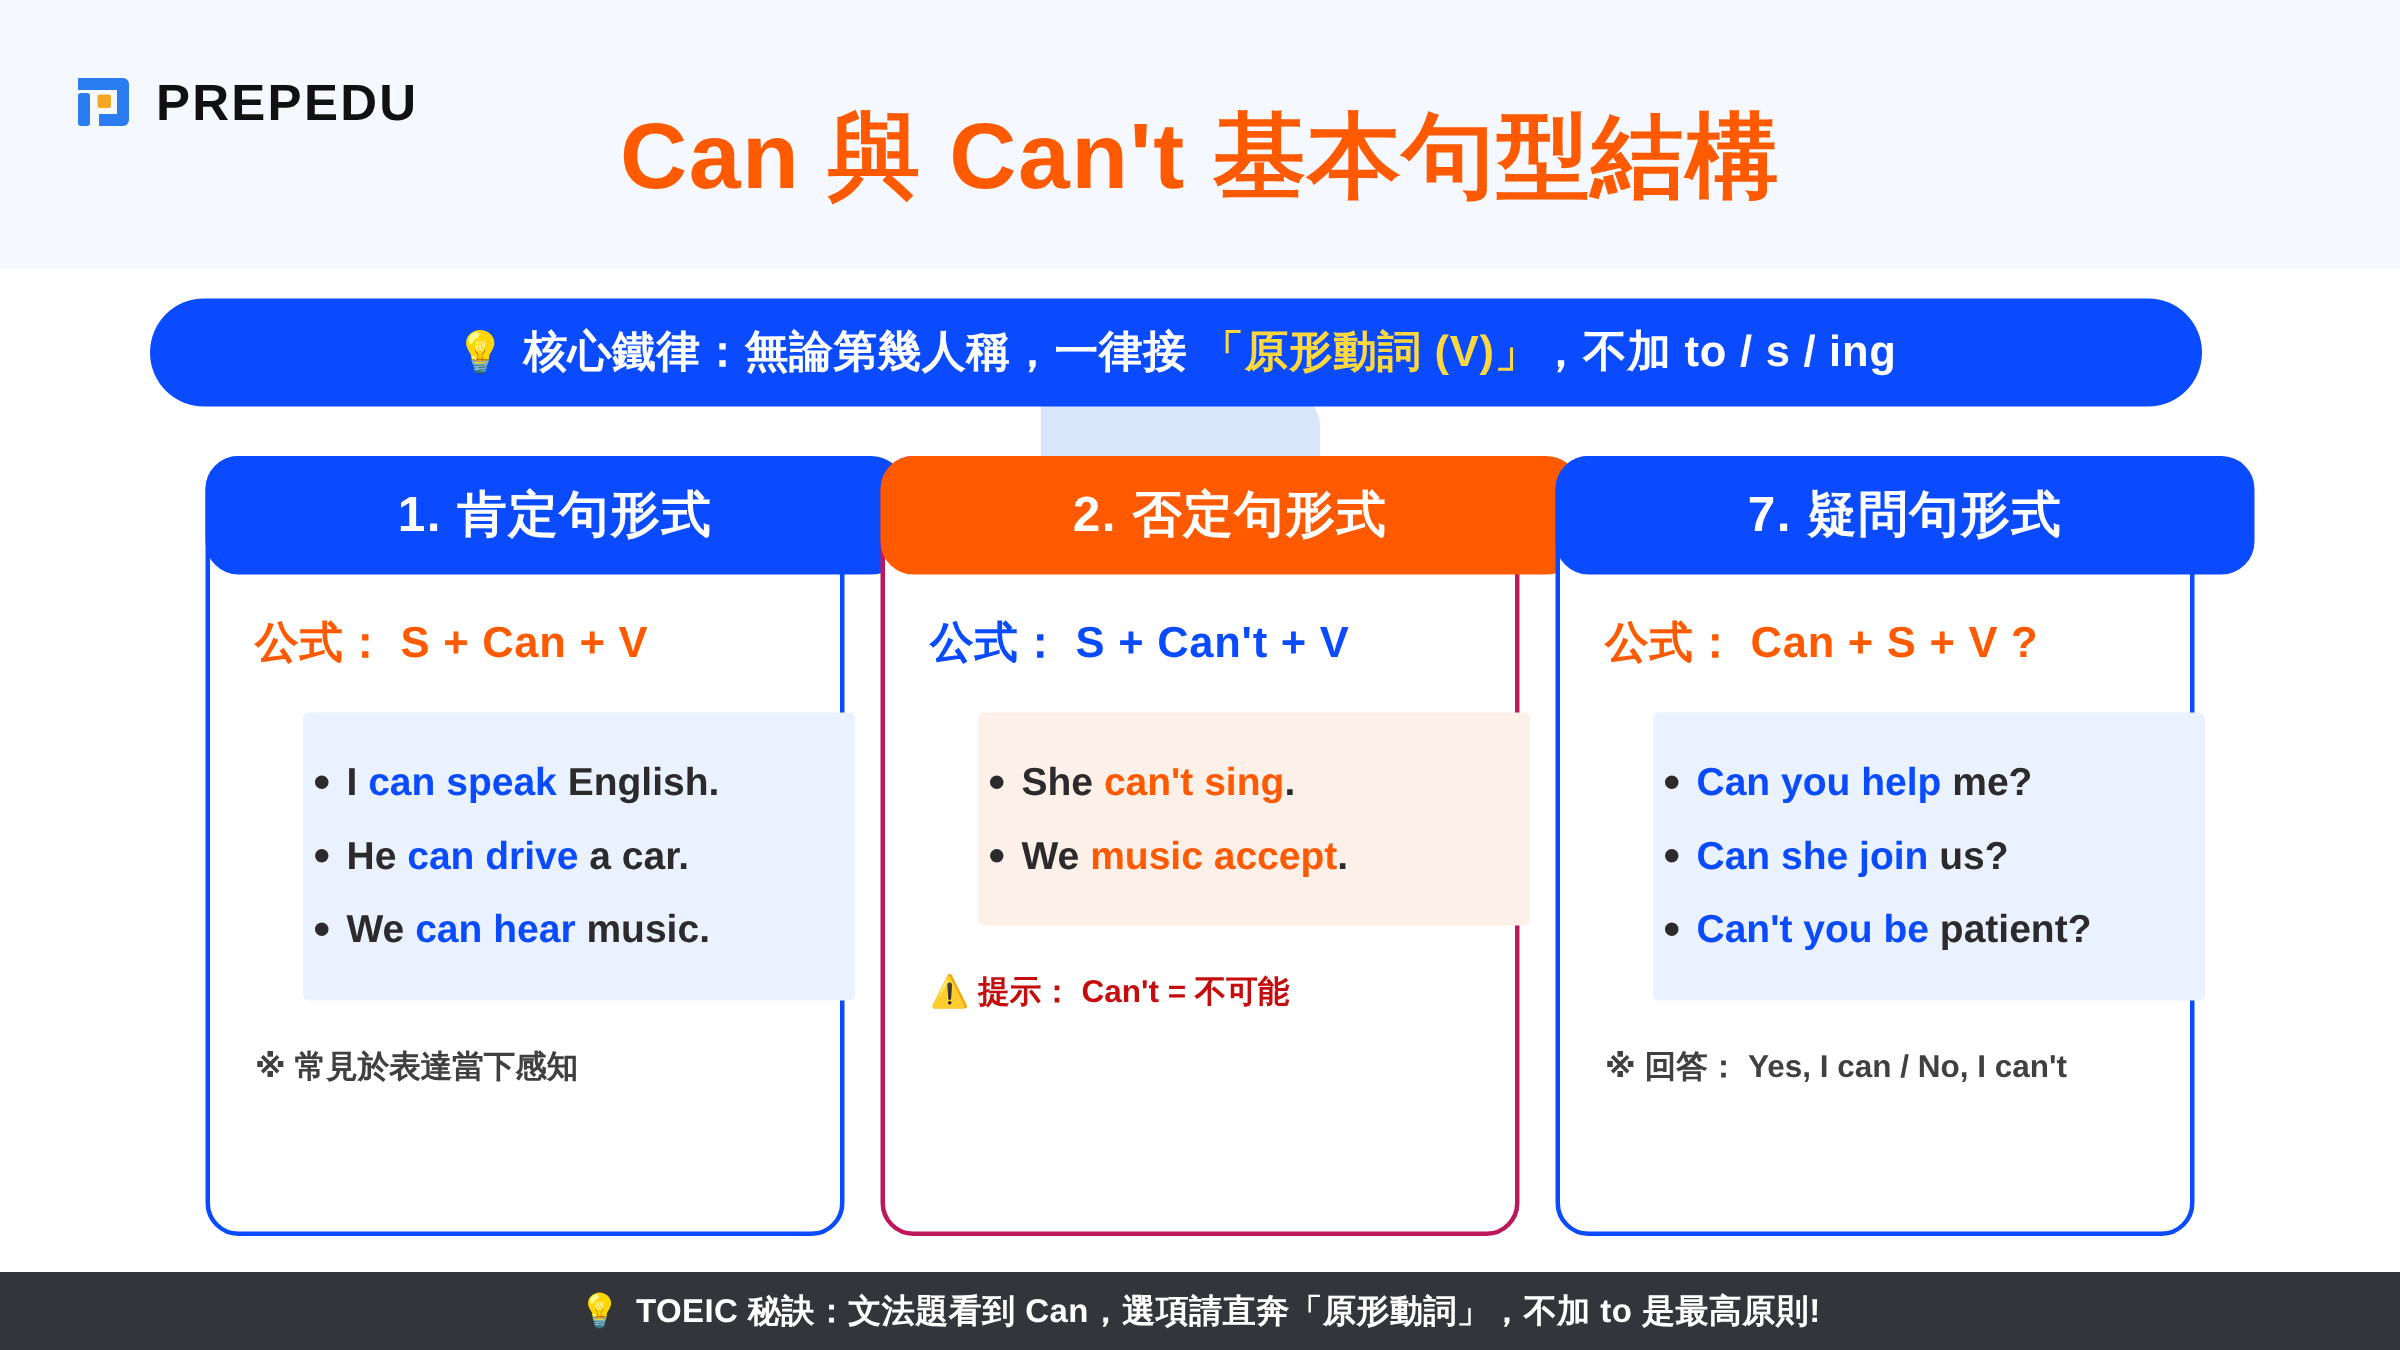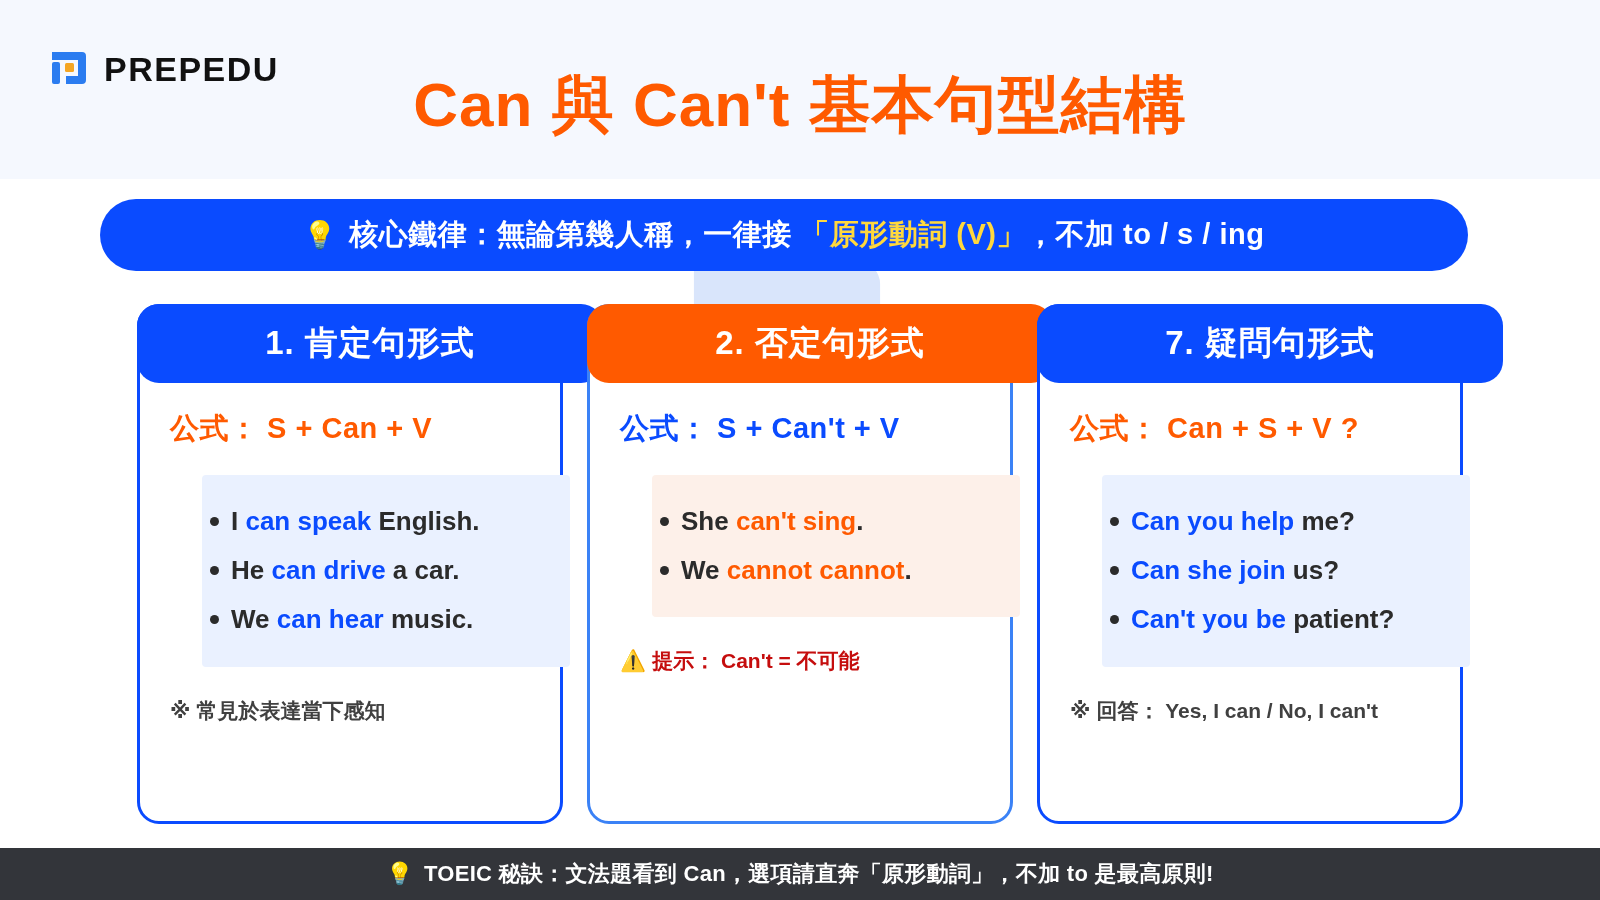--- a/index.html
+++ b/index.html
@@ -121,21 +121,21 @@
 
   .card {
     width: 426px;
     height: 520px;
     background: #ffffff;
     border-radius: 22px;
     position: relative;
     padding: 0;
   }
   .card.blue   { border: 3px solid #0a4bff; }
-  .card.orange { border: 3px solid #3b82f6; }
+  .card.orange { border: 3px solid #be185d; }
 
   .card-head {
     position: absolute;
     left: -3px; top: -3px;
     width: 466px;
     height: 79px;
     border-radius: 22px;
     display: flex;
     align-items: center;
     justify-content: center;
@@ -286,21 +286,21 @@
     <div class="card-head orange">
       <span class="card-head-text">2. 否定句形式</span>
     </div>
     <div class="card-body">
       <div class="formula blue">公式： S + Can't + V</div>
       <div class="examples orangebg">
         <div class="ex-item">
           <span class="dot"></span><span>She </span><span class="k-orange">can't sing</span><span>.</span>
         </div>
         <div class="ex-item">
-          <span class="dot"></span><span>We </span><span class="k-orange">cannot cannot</span><span>.</span>
+          <span class="dot"></span><span>We </span><span class="k-orange">music accept</span><span>.</span>
         </div>
       </div>
       <div class="footnote red">
         <span class="fn-icon">⚠️</span><span>提示： Can't = 不可能</span>
       </div>
     </div>
   </div>
 
   <div class="card blue">
     <div class="card-head blue">

